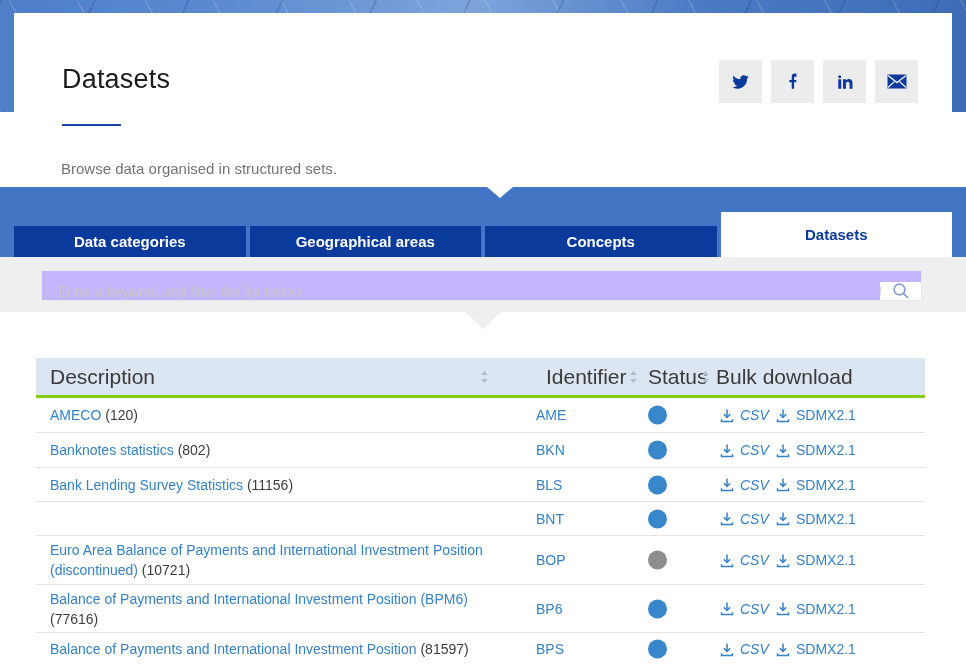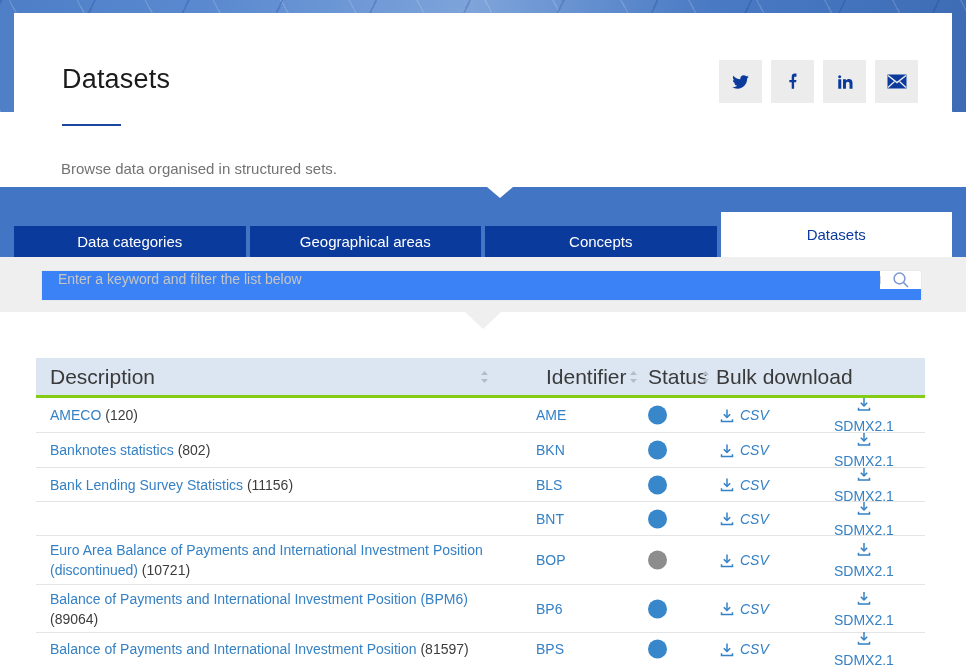--- a/index.html
+++ b/index.html
@@ -26,28 +26,28 @@
   .share-btn { width:43px; height:43px; background:#ececec; display:flex;
                align-items:center; justify-content:center; cursor:pointer; }
   .share-btn svg { display:block; }
 
   
   .blue-band { position:absolute; top:187px; left:0; width:966px; height:70px; background:#4276c4; }
   .band-notch { position:absolute; top:187px; left:487px; width:0; height:0;
     border-left:13px solid transparent; border-right:13px solid transparent; border-top:11px solid #ffffff; }
   .tabs { position:absolute; top:212px; left:14px; width:938px; height:45px;
           display:flex; gap:4px; align-items:flex-end; }
-  .tab { flex:1; height:31px; background:#0a3a9c; color:#fff; font-size:15px; font-weight:normal;
+  .tab { flex:1; height:31px; background:#0a3a9c; color:#fff; font-size:15px; font-weight:bold;
          display:flex; align-items:center; justify-content:center; cursor:pointer; }
   .tab.active { height:45px; background:#fff; color:#0a3a9c; }
 
   
   .gray-band { position:absolute; top:257px; left:0; width:966px; height:55px; background:#efefef; }
-  .search-box { position:absolute; top:270px; left:41px; width:881px; height:31px; background:#3b82f6;
-                border:1px solid #e9e9e9; display:flex; align-items:flex-start; }
+  .search-box { position:absolute; top:270px; left:41px; width:881px; height:31px; background:#c4b5fd;
+                border:1px solid #e9e9e9; display:flex; align-items:flex-end; }
   .search-input { flex:1; border:none; outline:none; padding:0 16px; font-size:14px;
                   font-family:"Liberation Sans", sans-serif; color:#333; background:transparent; }
   .search-input::placeholder { color:#c6c6c6; }
   .search-btn { width:41px; display:flex; align-items:center; justify-content:center;
                 position:relative; cursor:pointer; background:#fff; border:none; }
   .search-btn::before { content:""; position:absolute; left:0; top:5px; bottom:5px;
                         width:1px; background:#d5d5d5; }
   .gray-notch { position:absolute; top:312px; left:465px; width:0; height:0;
     border-left:18px solid transparent; border-right:18px solid transparent; border-top:17px solid #efefef; }
 
@@ -68,21 +68,21 @@
               width:440px; font-size:14px; line-height:20px; color:#3c3c3c; }
   a.desc-link, a.col-id, a.dl { color:#3581c5; text-decoration:none; cursor:pointer; }
   .count { color:#3c3c3c; }
   .col-id { position:absolute; left:500px; top:50%; transform:translateY(-50%); font-size:14px; }
   .dot { position:absolute; left:612px; top:50%; transform:translateY(-50%);
          width:19px; height:19px; border-radius:50%; }
   .dot.active { background:#3787ca; }
   .dot.inactive { background:#8d8d8d; }
   .dl { position:absolute; top:50%; transform:translateY(-50%);
         display:flex; align-items:center; gap:6px; font-size:14px; }
-  .dl.csv { left:684px;font-style:italic; } .dl.sdmx { left:798px;flex-direction:column; }
+  .dl.csv { left:684px;font-style:italic; } .dl.sdmx { left:740px; }
 </style>
 </head>
 <body>
 
 <div class="banner"></div>
 <div class="card">
   <h1 class="page-title">Datasets</h1>
   <div class="title-underline"></div>
   <p class="tagline">Browse data organised in structured sets.</p>
 
@@ -271,21 +271,21 @@
             <path d="M3.8 6.2L7 9.4l3.2-3.2"></path>
             <path d="M1.5 11.2v2.3h11v-2.3"></path>
           </svg>
       <span class="dl-label">SDMX2.1</span>
     </a>
   </div>
 
   <div class="trow" style="height: 48px;">
     <div class="col-desc">
       <a class="desc-link" href="#">Balance of Payments and International Investment Position (BPM6)</a>
-      <span class="count"> (89064)</span>
+      <span class="count"> (77616)</span>
     </div>
     <a class="col-id" href="#">BP6</a>
     <span class="dot active"></span>
     <a class="dl csv" href="#">
       <svg width="14" height="15" viewBox="0 0 14 15" fill="none" stroke="#3581c5" stroke-width="1.5">
             <path d="M7 1.5v7.6"></path>
             <path d="M3.8 6.2L7 9.4l3.2-3.2"></path>
             <path d="M1.5 11.2v2.3h11v-2.3"></path>
           </svg>
       <span class="dl-label">CSV</span>

